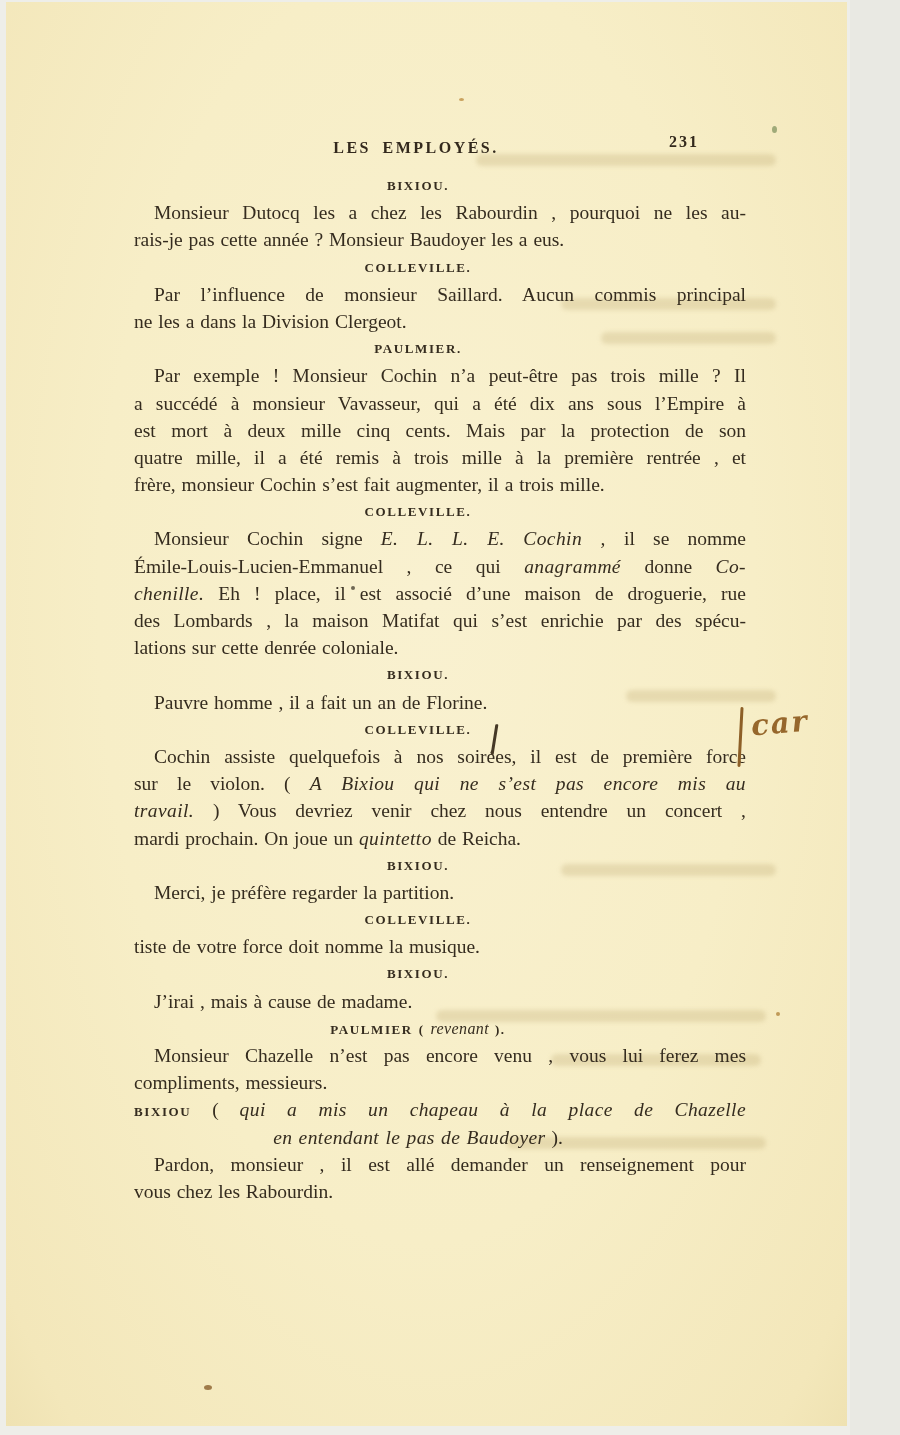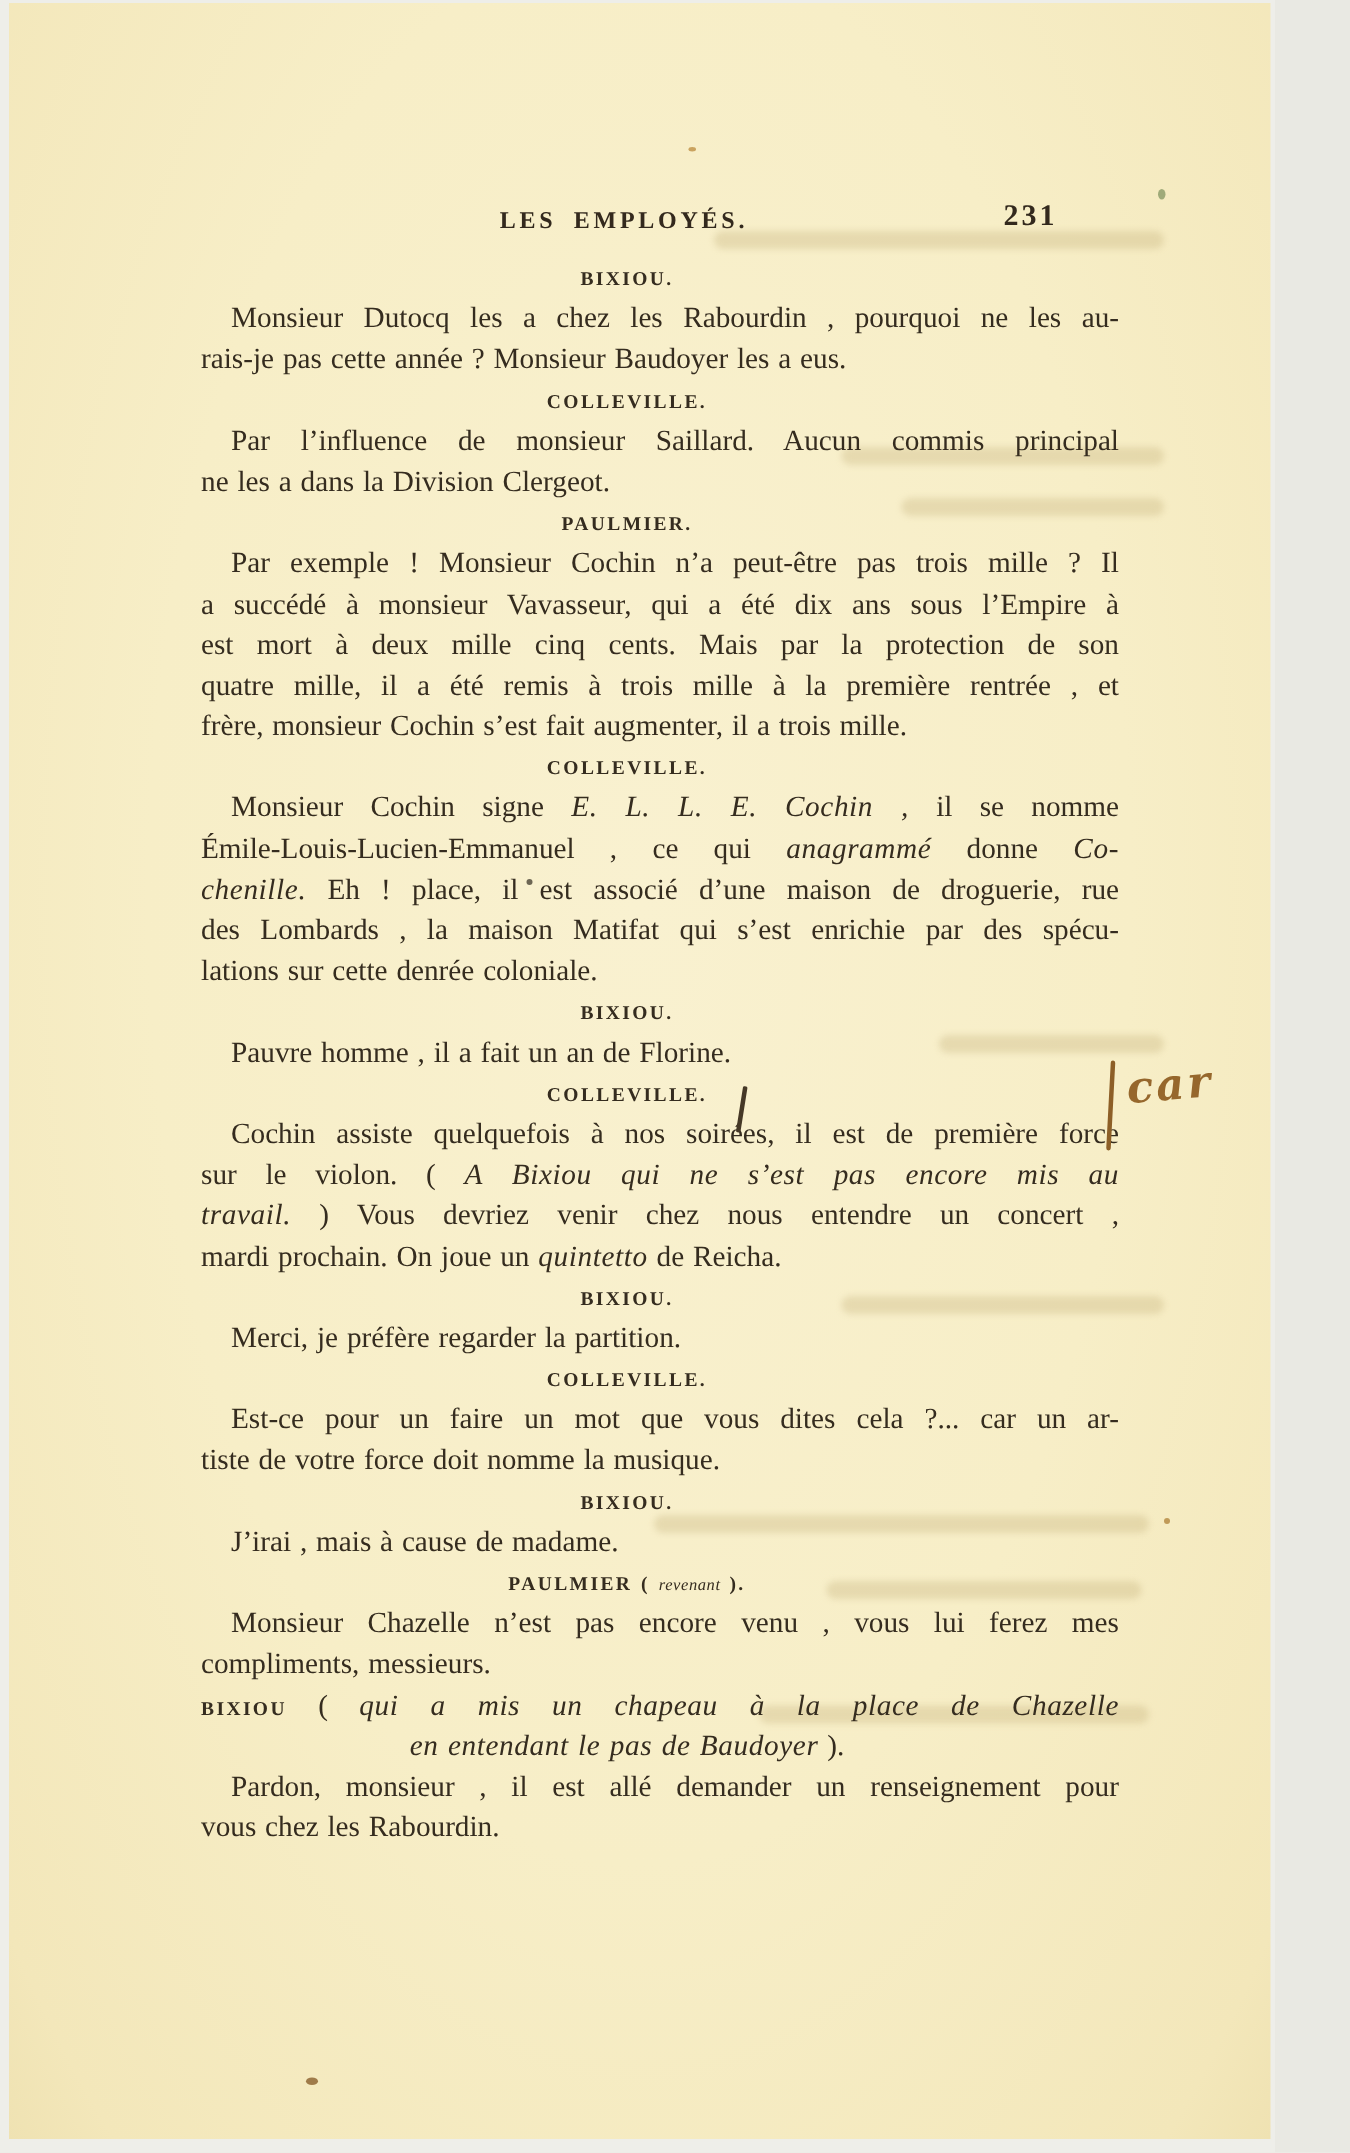--- a/index.html
+++ b/index.html
@@ -8,37 +8,37 @@
   .paper{
     position:absolute;left:6px;top:2px;right:3px;bottom:9px;
     background:radial-gradient(ellipse at 50% 42%, #f9f1d0 0%, #f7eec7 55%, #f3e7ba 92%, #efe2b2 100%);
   }
   .header-title{
     position:absolute;top:137px;left:104px;width:612px;text-align:center;
     font-weight:bold;font-size:16px;letter-spacing:2.5px;word-spacing:5px;color:#33291d;
   }
   .page-num{
     position:absolute;top:131px;left:663px;
-    font-weight:bold;font-size:20px;letter-spacing:2px;color:#33291d;
+    font-weight:bold;font-size:16px;letter-spacing:2px;color:#33291d;
   }
   .col{
     position:absolute;left:128px;top:170px;width:612px;
     font-size:19.5px;line-height:27.2px;color:#352c1f;word-spacing:1px;
   }
   .line{height:27.2px;overflow:hidden;}
   .jst{text-align:justify;text-align-last:justify;}
   .lft{text-align:left;}
   .ctr{text-align:center;text-align-last:center;padding-right:44px;}
   .ind{text-indent:20px;}
   .line i{letter-spacing:0.4px;}
   .speaker{
     height:27.2px;line-height:27.2px;text-align:center;padding-right:44px;
     font-size:13px;font-weight:bold;letter-spacing:1.6px;color:#352c1f;overflow:hidden;
   }
-  .speaker i{font-size:11px;font-weight:normal;letter-spacing:0.4px;font-style:italic;}
+  .speaker i{font-size:16px;font-weight:normal;letter-spacing:0.4px;font-style:italic;}
   .sc{font-size:13px;font-weight:bold;letter-spacing:1.6px;}
   
   .margin-stroke{
     position:absolute;left:733px;top:705px;width:3px;height:60px;
     background:#8d5f27;border-radius:2px;transform:rotate(3deg);
   }
   .margin-car{
     position:absolute;left:745px;top:704px;
     font-family:"DejaVu Serif","Liberation Serif",serif;font-style:italic;font-weight:bold;
     font-size:29px;color:#96672c;letter-spacing:2px;transform:rotate(-5deg);
@@ -100,21 +100,20 @@
         <div class="speaker"><span>BIXIOU.</span></div>
         <div class="line lft ind"><span>Pauvre homme , il a fait un an de Florine.</span></div>
         <div class="speaker"><span>COLLEVILLE.</span></div>
         <div class="line jst ind"><span>Cochin assiste quelquefois à nos soirées, il est de première force</span></div>
         <div class="line jst"><span>sur le violon. ( </span><i>A Bixiou qui ne s’est pas encore mis au</i></div>
         <div class="line jst"><i>travail.</i><span> ) Vous devriez venir chez nous entendre un concert ,</span></div>
         <div class="line lft"><span>mardi prochain. On joue un </span><i>quintetto</i><span> de Reicha.</span></div>
         <div class="speaker"><span>BIXIOU.</span></div>
         <div class="line lft ind"><span>Merci, je préfère regarder la partition.</span></div>
         <div class="speaker"><span>COLLEVILLE.</span></div>
-        <div class="line jst ind"><span>Est-ce pour un faire un mot que vous dites cela ?... car un ar-</span></div>
         <div class="line lft"><span>tiste de votre force doit nomme la musique.</span></div>
         <div class="speaker"><span>BIXIOU.</span></div>
         <div class="line lft ind"><span>J’irai , mais à cause de madame.</span></div>
         <div class="speaker"><span>PAULMIER ( </span><i>revenant</i><span> ).</span></div>
         <div class="line jst ind"><span>Monsieur Chazelle n’est pas encore venu , vous lui ferez mes</span></div>
         <div class="line lft"><span>compliments, messieurs.</span></div>
         <div class="line jst"><span class="sc">BIXIOU</span><span> ( </span><i>qui a mis un chapeau à la place de Chazelle</i></div>
         <div class="line ctr"><i>en entendant le pas de Baudoyer</i><span> ).</span></div>
         <div class="line jst ind"><span>Pardon, monsieur , il est allé demander un renseignement pour</span></div>
         <div class="line lft"><span>vous chez les Rabourdin.</span></div>

